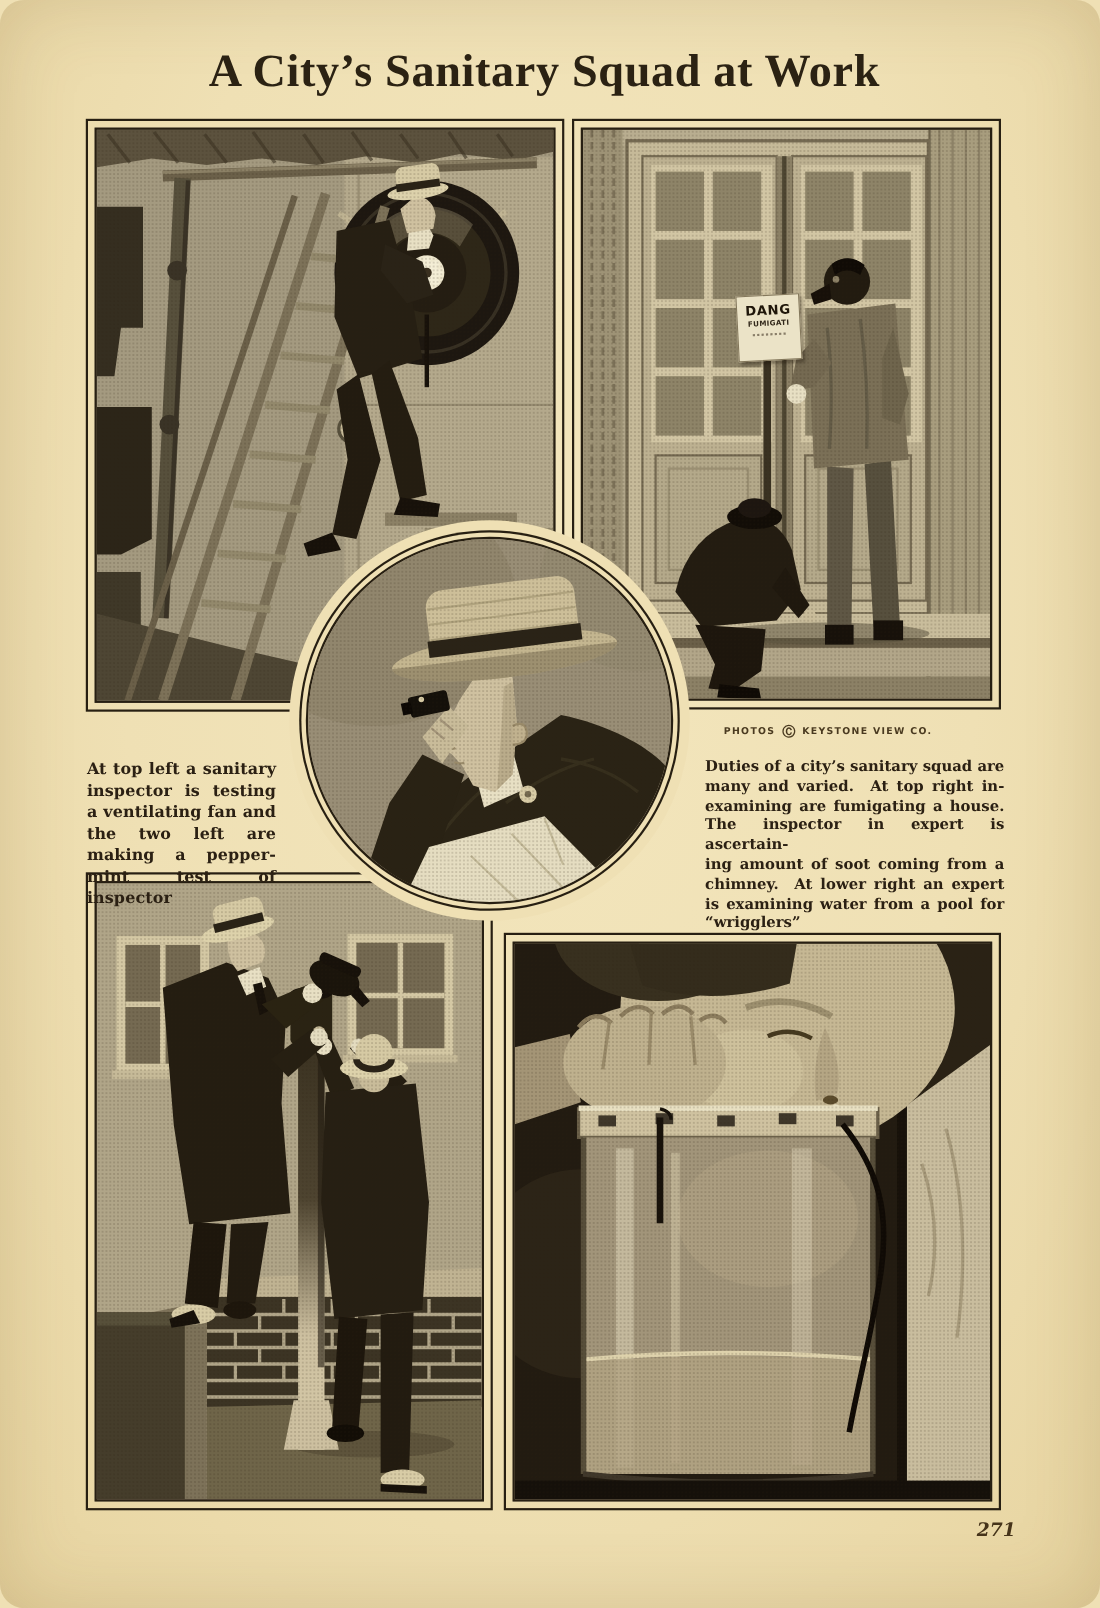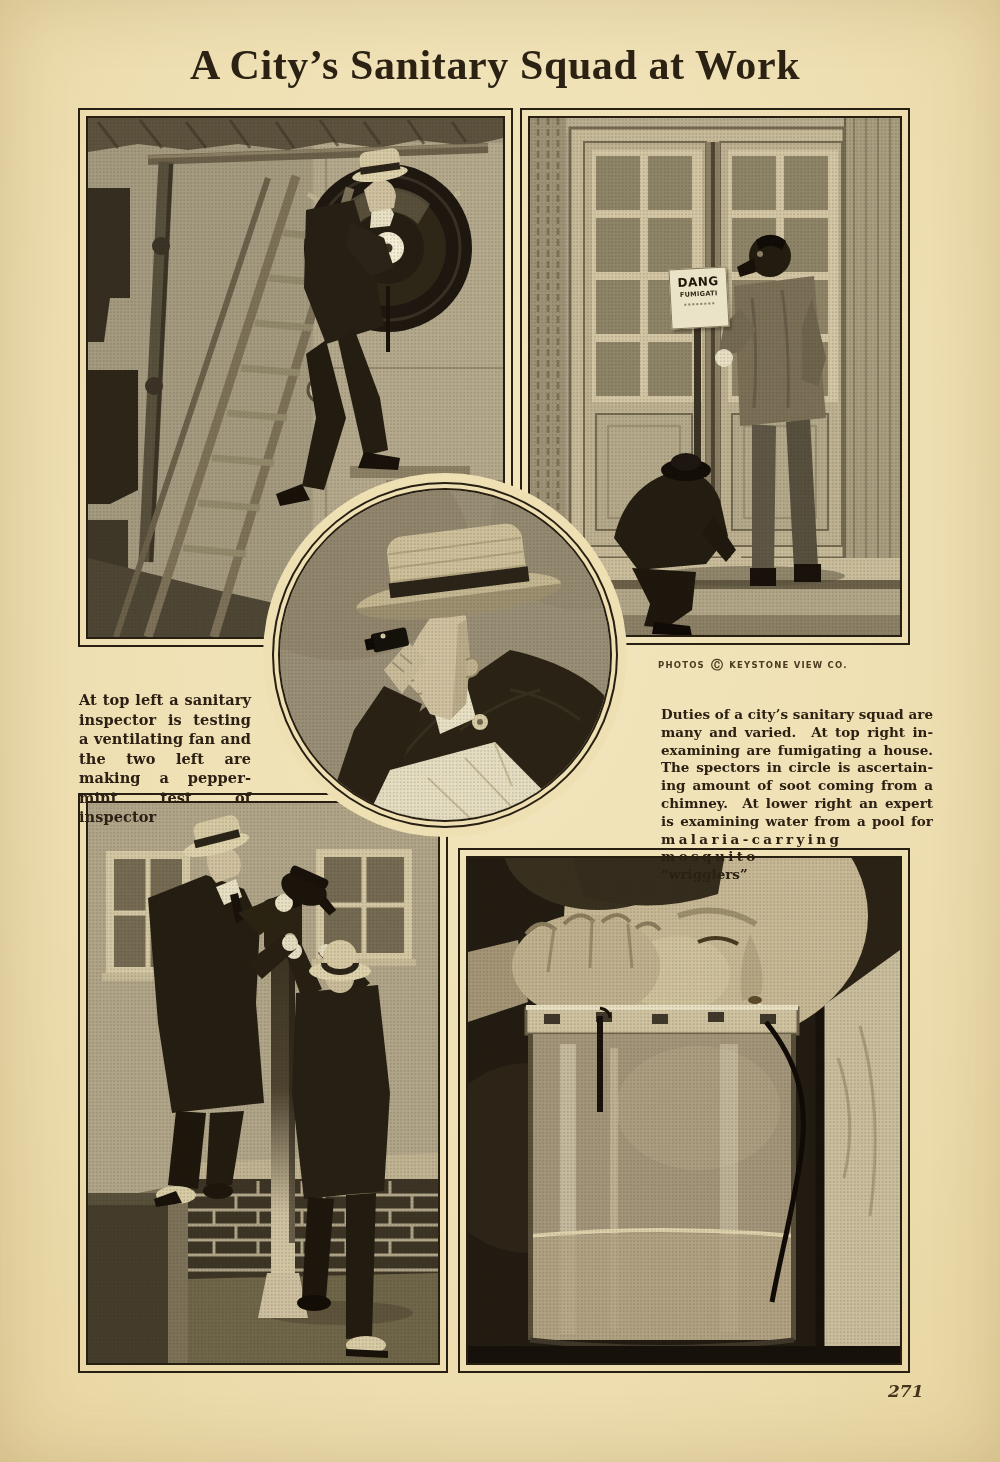--- a/index.html
+++ b/index.html
@@ -1,38 +1,38 @@
 <!DOCTYPE html>
 <html><head>
 <meta charset="utf-8">
 <style>
   html,body{margin:0;padding:0;background:#efe0b4;}
   .page{position:relative;width:1000px;height:1462px;margin:0 auto;overflow:hidden;
         background:radial-gradient(ellipse at 50% 38%, #f3e6bd 0%, #efe0b4 55%, #e7d4a0 100%);
         box-shadow:inset 0 0 70px rgba(110,80,30,.18);
-        font-family:"Liberation Serif",serif;}
+        font-family:"Liberation Serif",serif;border-radius:22px;}
   .title{position:absolute;top:42px;left:0;width:990px;margin:0;text-align:center;
          font:700 42px/1.1 "Liberation Serif",serif;color:#2b2213;letter-spacing:.6px;}
   .frame{position:absolute;margin:0;border:2px solid #271f12;padding:6px;box-sizing:border-box;z-index:1;}
   .photo{position:relative;width:100%;height:100%;border:2px solid #271f12;box-sizing:border-box;
          overflow:hidden;background:#a79c80;}
   .photo svg{position:absolute;inset:0;width:100%;height:100%;display:block;}
   #p1{left:78px;top:108px;width:435px;height:539px;}
   #p2{left:520px;top:108px;width:390px;height:537px;}
   #p4{left:78px;top:793px;width:370px;height:580px;}
   #p5{left:458px;top:848px;width:452px;height:525px;}
   .circle-frame{position:absolute;left:278px;top:488px;width:330px;height:330px;
         border:2px solid #271f12;border-radius:50%;overflow:hidden;z-index:6;background:#998e76;
         box-shadow:0 0 0 4px #efe0b4,0 0 0 6px #271f12,0 0 0 15px #efe0b4;}
   .circle-frame svg{position:absolute;inset:0;width:100%;height:100%;display:block;}
   .ht{position:absolute;inset:0;pointer-events:none;
       background-image:radial-gradient(rgba(43,32,16,.15) 1px, rgba(0,0,0,0) 1.35px);
       background-size:3.5px 3.5px;}
   .caption-left{position:absolute;left:79px;top:656px;width:172px;z-index:2;margin-top:34px;}
-  .caption-right{position:absolute;left:641px;top:706px;width:272px;z-index:2;margin-left:20px;}
+  .caption-right{position:absolute;left:641px;top:689px;width:272px;z-index:2;}
   .cap-line{font-family:"DejaVu Serif",serif;font-weight:700;color:#2b2013;
             text-align:justify;text-align-last:justify;}
   .caption-left .cap-line{font-size:14.5px;line-height:19.5px;letter-spacing:.1px;}
   .caption-right .cap-line{font-size:13.5px;line-height:17.8px;}
   .cap-line.last{text-align-last:left;}
   .cap-line.track{letter-spacing:3.4px;text-align-last:left;}
   .credit{position:absolute;left:642px;top:657px;z-index:2;color:#4a3a20;
           font:700 8.5px "DejaVu Sans",sans-serif;letter-spacing:1.2px;white-space:nowrap;margin-left:16px;}
   .credit .csym{font-size:12px;letter-spacing:0;vertical-align:-1.5px;padding:0 2px;}
   .page-number{position:absolute;left:888px;top:1381px;z-index:2;
@@ -234,25 +234,24 @@
   <div class="credit">
     <span>PHOTOS</span>
     <span class="csym">Ⓒ</span>
     <span>KEYSTONE VIEW CO.</span>
   </div>
 
   <div class="caption-right">
     <div class="cap-line">Duties of a city’s sanitary squad are</div>
     <div class="cap-line">many and varied.&nbsp; At top right in-</div>
     <div class="cap-line">examining are fumigating a house.</div>
-    <div class="cap-line">The spectors in circle is ascertain-</div>
+    <div class="cap-line">The inspector in expert is ascertain-</div>
     <div class="cap-line">ing amount of soot coming from a</div>
     <div class="cap-line">chimney.&nbsp; At lower right an expert</div>
     <div class="cap-line">is examining water from a pool for</div>
-    <div class="cap-line track">malaria-carrying mosquito</div>
     <div class="cap-line last">“wrigglers”</div>
   </div>
 
   <figure class="frame" id="p4">
     <div class="photo">
       <svg viewBox="0 0 350 560">
         <defs>
           <linearGradient id="pipeg" x1="0" y1="0" x2="0" y2="1">
             <stop offset="0" stop-color="#352d1d"></stop>
               <stop offset=".45" stop-color="#4e4430"></stop>

